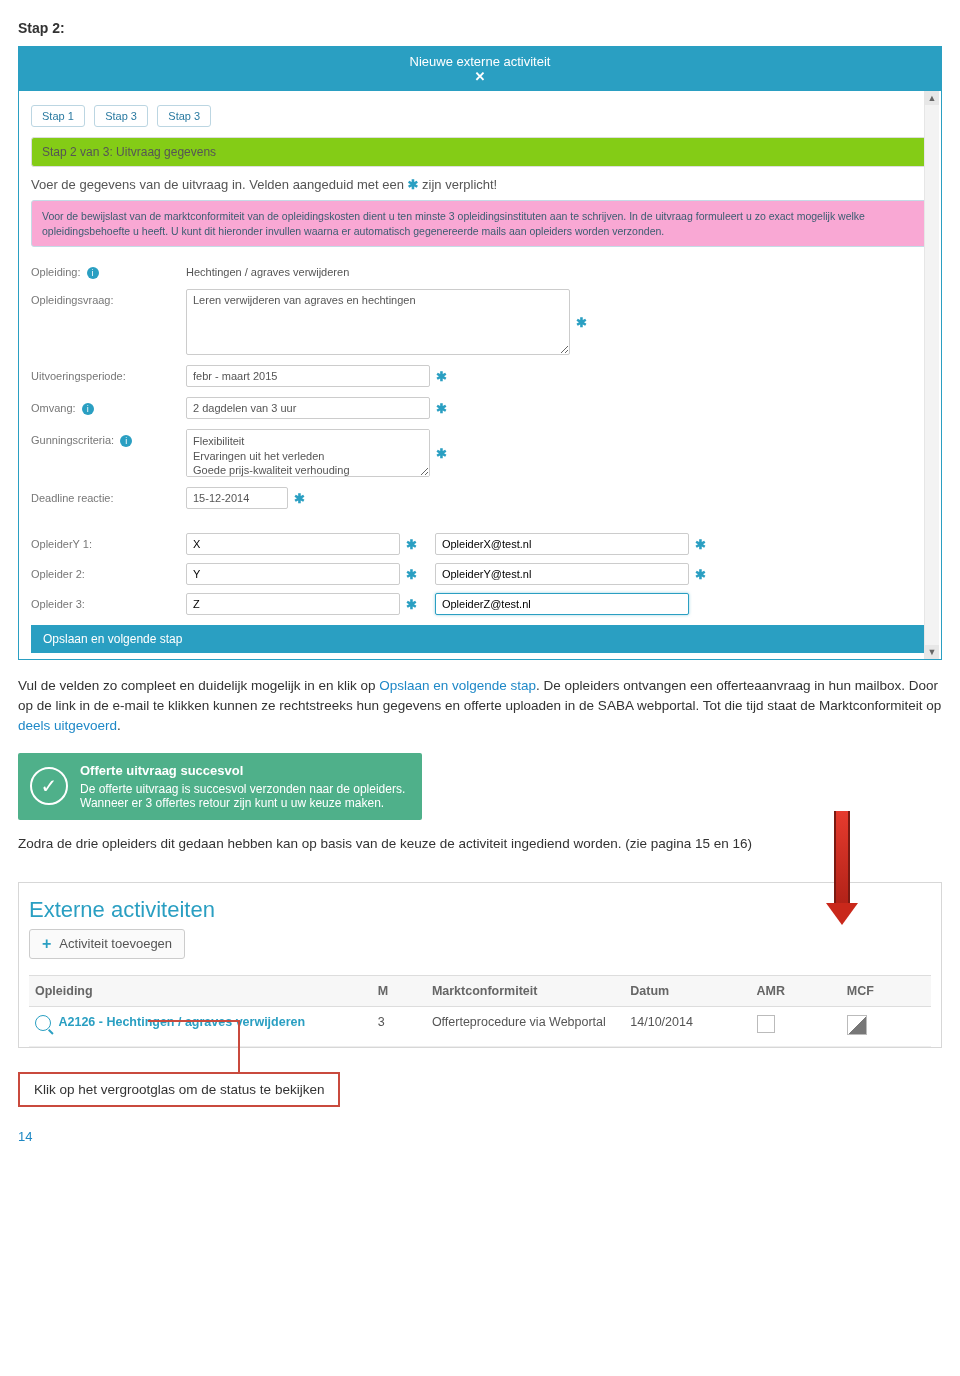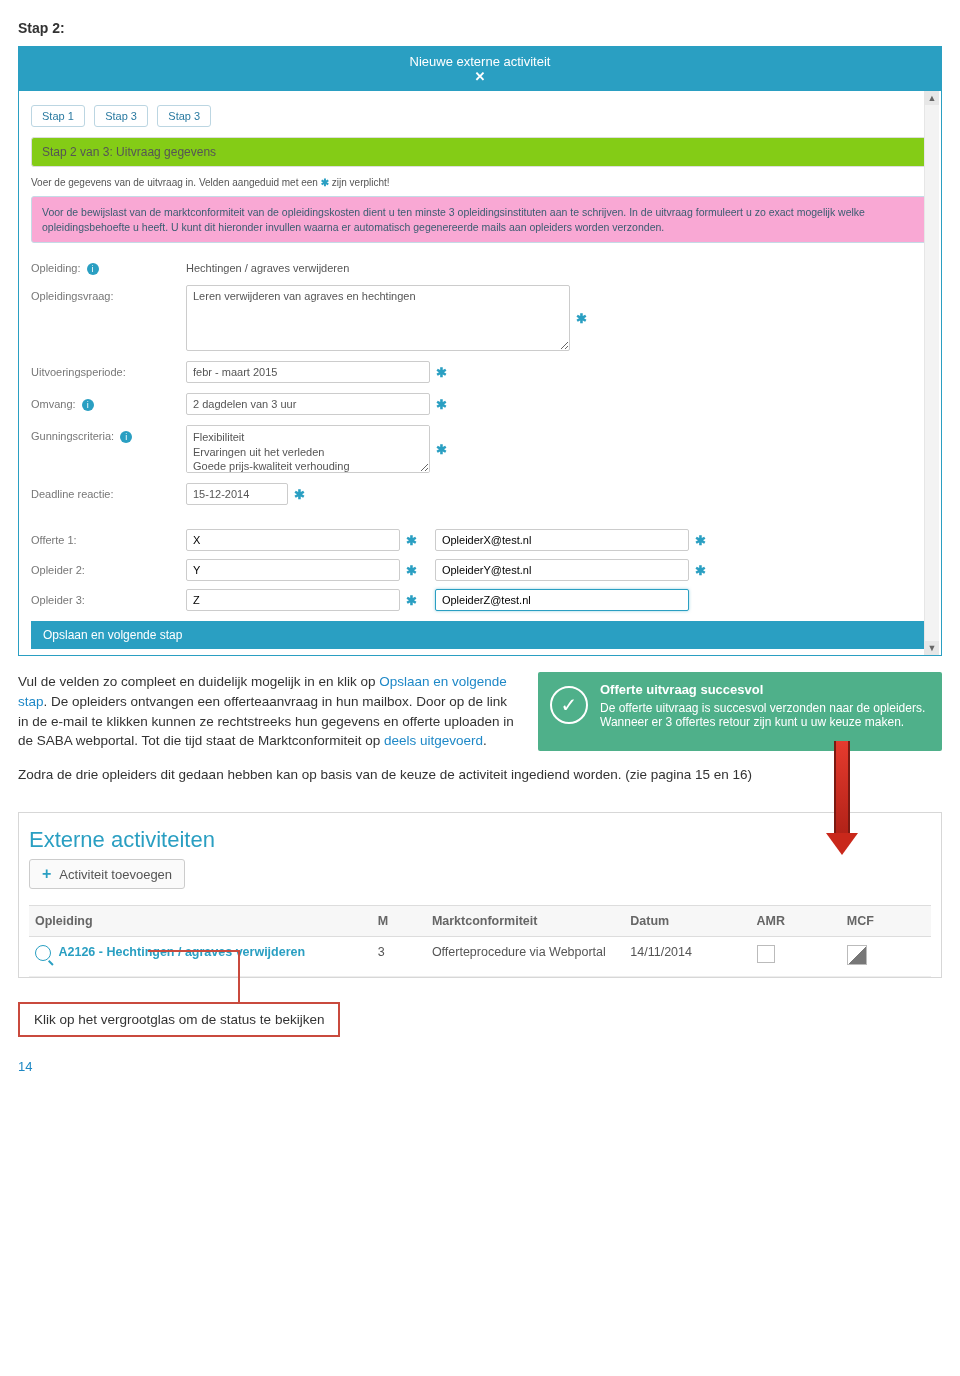--- a/index.html
+++ b/index.html
@@ -55,21 +55,21 @@
   }
   .section-bar {
     background: #84cc16;
     border: 1px solid #ddd;
     padding: 7px 10px;
     color: #555;
     font-size: 12px;
     margin-bottom: 10px;
     border-radius: 3px;
   }
-  .required-note { font-size: 10px; color: #555; margin-bottom: 8px; }
+  .required-note { font-size: 13px; color: #555; margin-bottom: 8px; }
   .required-note .ast, .ast { color: #2a9fc2; font-weight: 700; }
   .info-bluebox {
     background: #f9a8d4;
     border: 1px solid #c4dbe6;
     border-radius: 3px;
     padding: 8px 10px;
     color: #3b5d72;
     font-size: 10.5px;
     line-height: 1.4;
     margin-bottom: 14px;
@@ -92,21 +92,21 @@
   .textarea1 { width: 370px; height: 56px; resize: both; }
   .textarea2 { width: 230px; height: 38px; resize: both; overflow-y: scroll; font-size:10.5px; line-height:1.3;}
   .after-ast { margin-left: 6px; color: #2a9fc2; font-weight: 700; font-size: 13px; align-self: center;}
   .opleider-row { display:flex; align-items:center; margin-bottom:8px; }
   .opleider-row .label { width:155px; font-size:11px; color:#777; }
   .opleider-row input { border:1px solid #ccc; border-radius:2px; padding:4px 6px; font-size:11px; }
   .opleider-row .name-in { width: 200px; }
   .opleider-row .email-in { width: 240px; }
   .opleider-row.hl .email-in { border-color:#2a9fc2; box-shadow: 0 0 3px rgba(42,159,194,0.5);}
   .submit-bar { background:#2a9fc2; color:#fff; padding:7px 12px; margin-top:10px; font-size:12px; cursor:pointer; }
-  .explain-block { margin-top: 16px; display:flex; gap: 18px; }
+  .explain-block { margin-top: 16px; display:flex; gap: 18px; flex-direction: column; }
   .explain-text { flex: 1; font-size: 13.5px; line-height: 1.45; color:#333; }
   .explain-text .link-style { color:#1e88c7; }
   .success-box {
     width: 380px;
     background: #4fb08a;
     color: #fff;
     display: flex;
     padding: 10px 12px;
     gap: 12px;
     font-size: 12px;
@@ -260,21 +260,21 @@
 
     <div class="form-row">
       <div class="label">Deadline reactie:</div>
       <input type="text" class="w88" value="15-12-2014" style="">
       <span class="after-ast">✱</span>
     </div>
 
     <div style="height:14px"></div>
 
     <div class="opleider-row">
-      <div class="label">Offerte 1:</div>
+      <div class="label">OpleiderY 1:</div>
       <input type="text" class="name-in" value="X" style="">
       <span class="after-ast">✱</span>
       <span class="spacer-col"></span>
       <input type="text" class="email-in" value="OpleiderX@test.nl" style="">
       <span class="after-ast">✱</span>
     </div>
     <div class="opleider-row">
       <div class="label">Opleider 2:</div>
       <input type="text" class="name-in" value="Y" style="">
       <span class="after-ast">✱</span>
@@ -333,21 +333,21 @@
         </tr>
       </thead>
       <tbody>
         <tr>
           <td>
             <span class="mag-icon"></span>
             <span class="row-link">A2126 - Hechtingen / agraves verwijderen</span>
           </td>
           <td>3</td>
           <td>Offerteprocedure via Webportal</td>
-          <td>14/11/2014</td>
+          <td>14/10/2014</td>
           <td><span class="checkbox-empty"></span></td>
           <td><span class="tri-box"></span></td>
         </tr>
       </tbody>
     </table>
   </div>
 </div>
 
 <div class="callout-wrap">
   <div class="callout-connector"></div>

